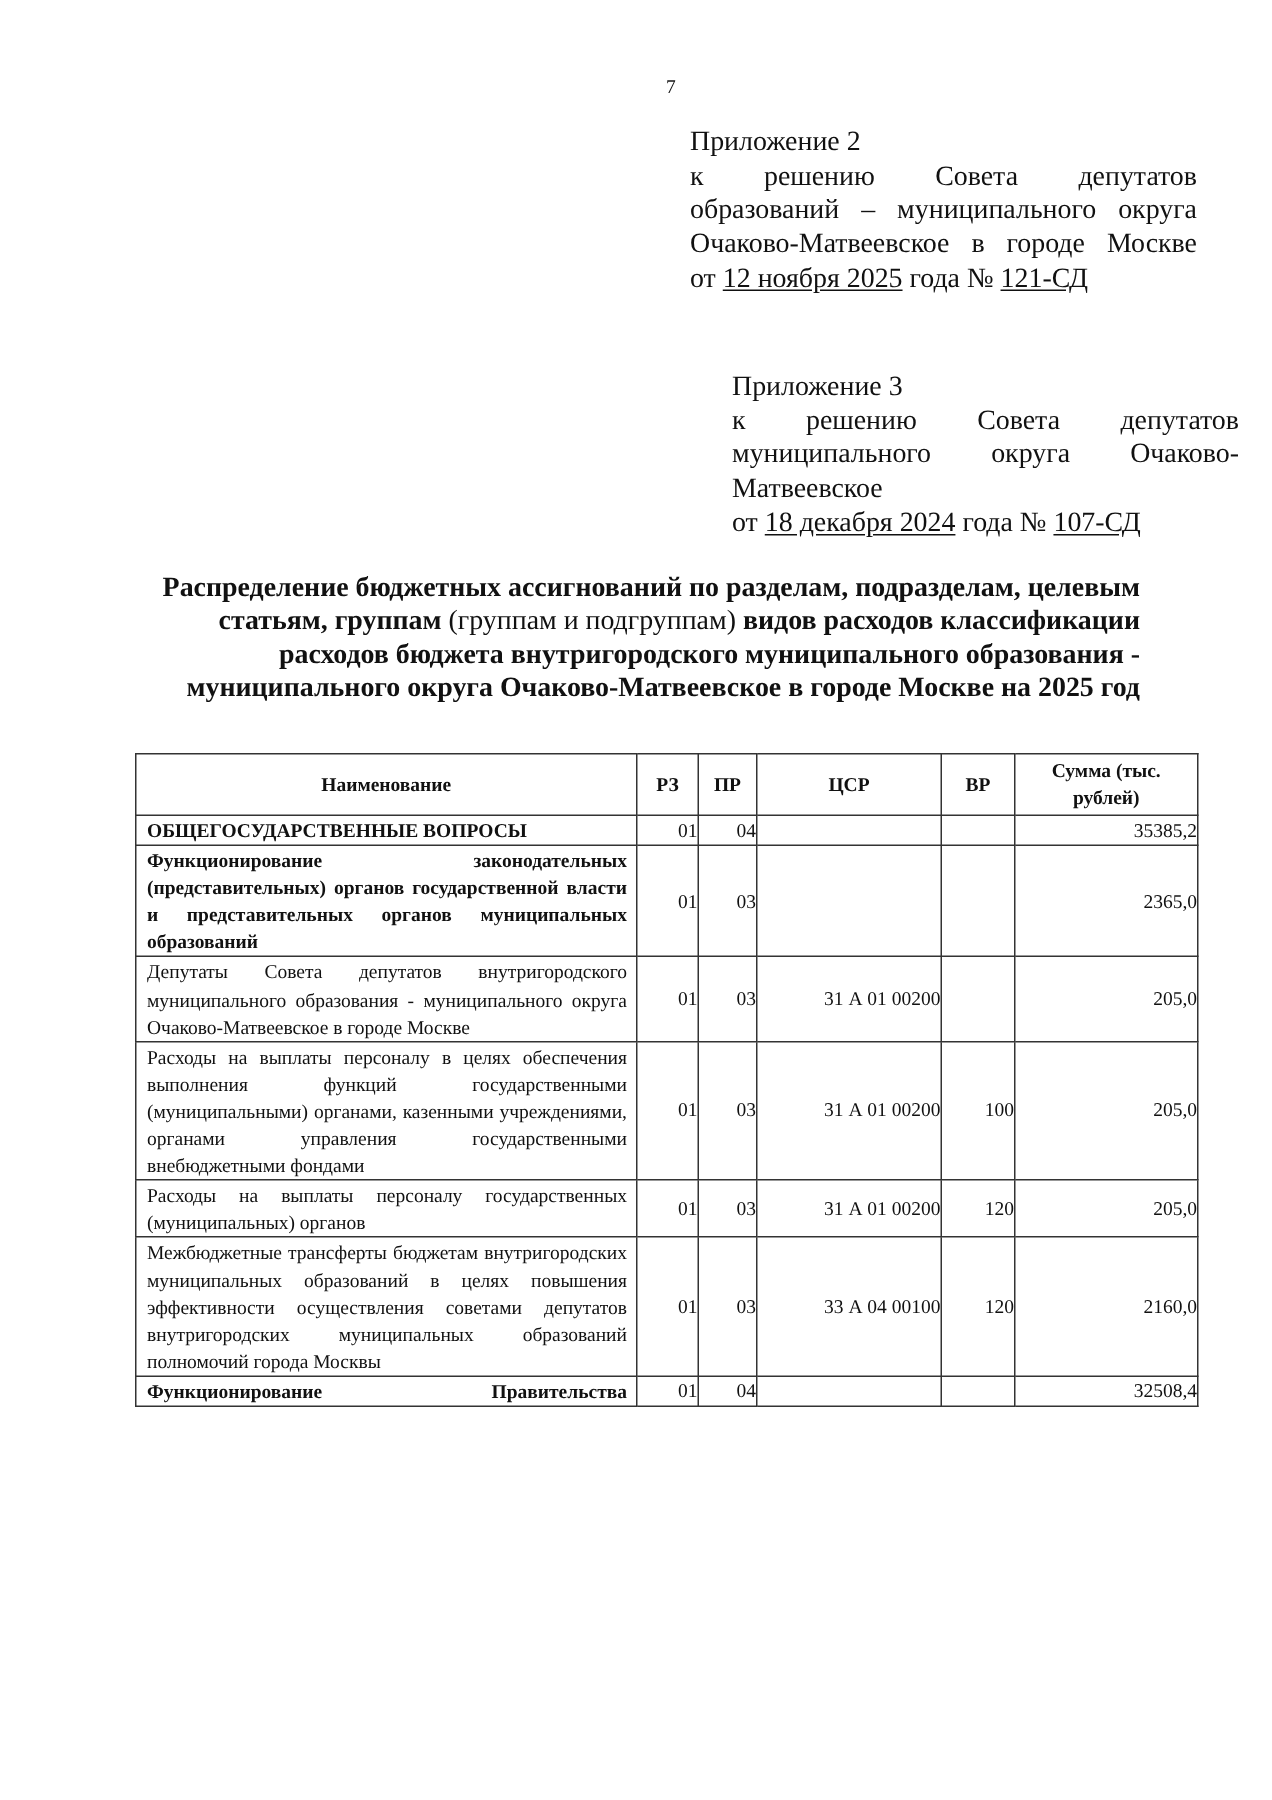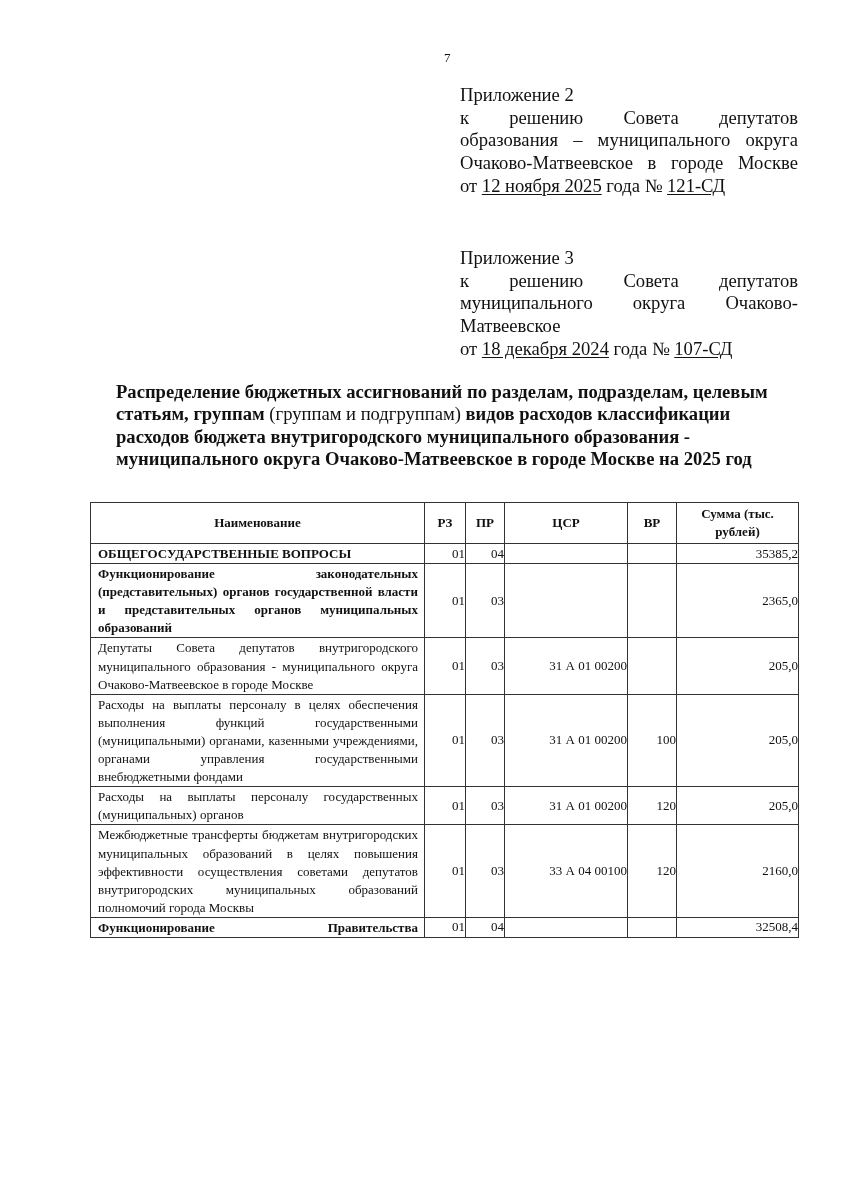--- a/index.html
+++ b/index.html
@@ -11,25 +11,25 @@
     position: absolute; left: 444px; top: 50px; font-size: 13px;
   }
   .appendix {
     position: absolute; left: 460px; width: 338px;
     font-size: 18.6px; line-height: 22.7px;
   }
   .appendix .line { display: block; }
   .appendix .just { text-align: justify; text-align-last: justify; }
   .appendix u { text-decoration: underline; text-underline-offset: 2px; }
   #app2 { top: 84px; }
-  #app3 { top: 247px; }
+  #app3 { top: 247px; margin-left: 28px; }
 
   .doc-title {
     position: absolute; left: 100px; width: 660px; top: 381px;
-    text-align: left; font-size: 18.6px; line-height: 22.3px; font-weight: bold; margin-left: 16px;
+    text-align: right; font-size: 18.6px; line-height: 22.3px; font-weight: bold;
   }
   .doc-title .normal { font-weight: normal; }
 
   table.budget {
     position: absolute; left: 90px; top: 502px;
     border-collapse: collapse; table-layout: fixed;
     font-size: 13px; line-height: 18.1px; width: 708px;
   }
   table.budget td, table.budget th {
     border: 1.2px solid #333; padding: 0 5px; vertical-align: middle;
@@ -44,21 +44,21 @@
   .clip { position: absolute; left: 0; top: 1117px; width: 848px; height: 90px; background: #fff; }
 </style>
 </head>
 <body>
 
 <div class="page-number">7</div>
 
 <div class="appendix" id="app2">
   <span class="line">Приложение 2</span>
   <span class="line just">к решению Совета депутатов</span>
-  <span class="line just">образования – муниципального округа</span>
+  <span class="line just">образований – муниципального округа</span>
   <span class="line just">Очаково-Матвеевское в городе Москве</span>
   <span class="line">
     <span>от</span>
     <u>12 ноября 2025</u>
     <span>года №</span>
     <u>121-СД</u>
   </span>
 </div>
 
 <div class="appendix" id="app3">

